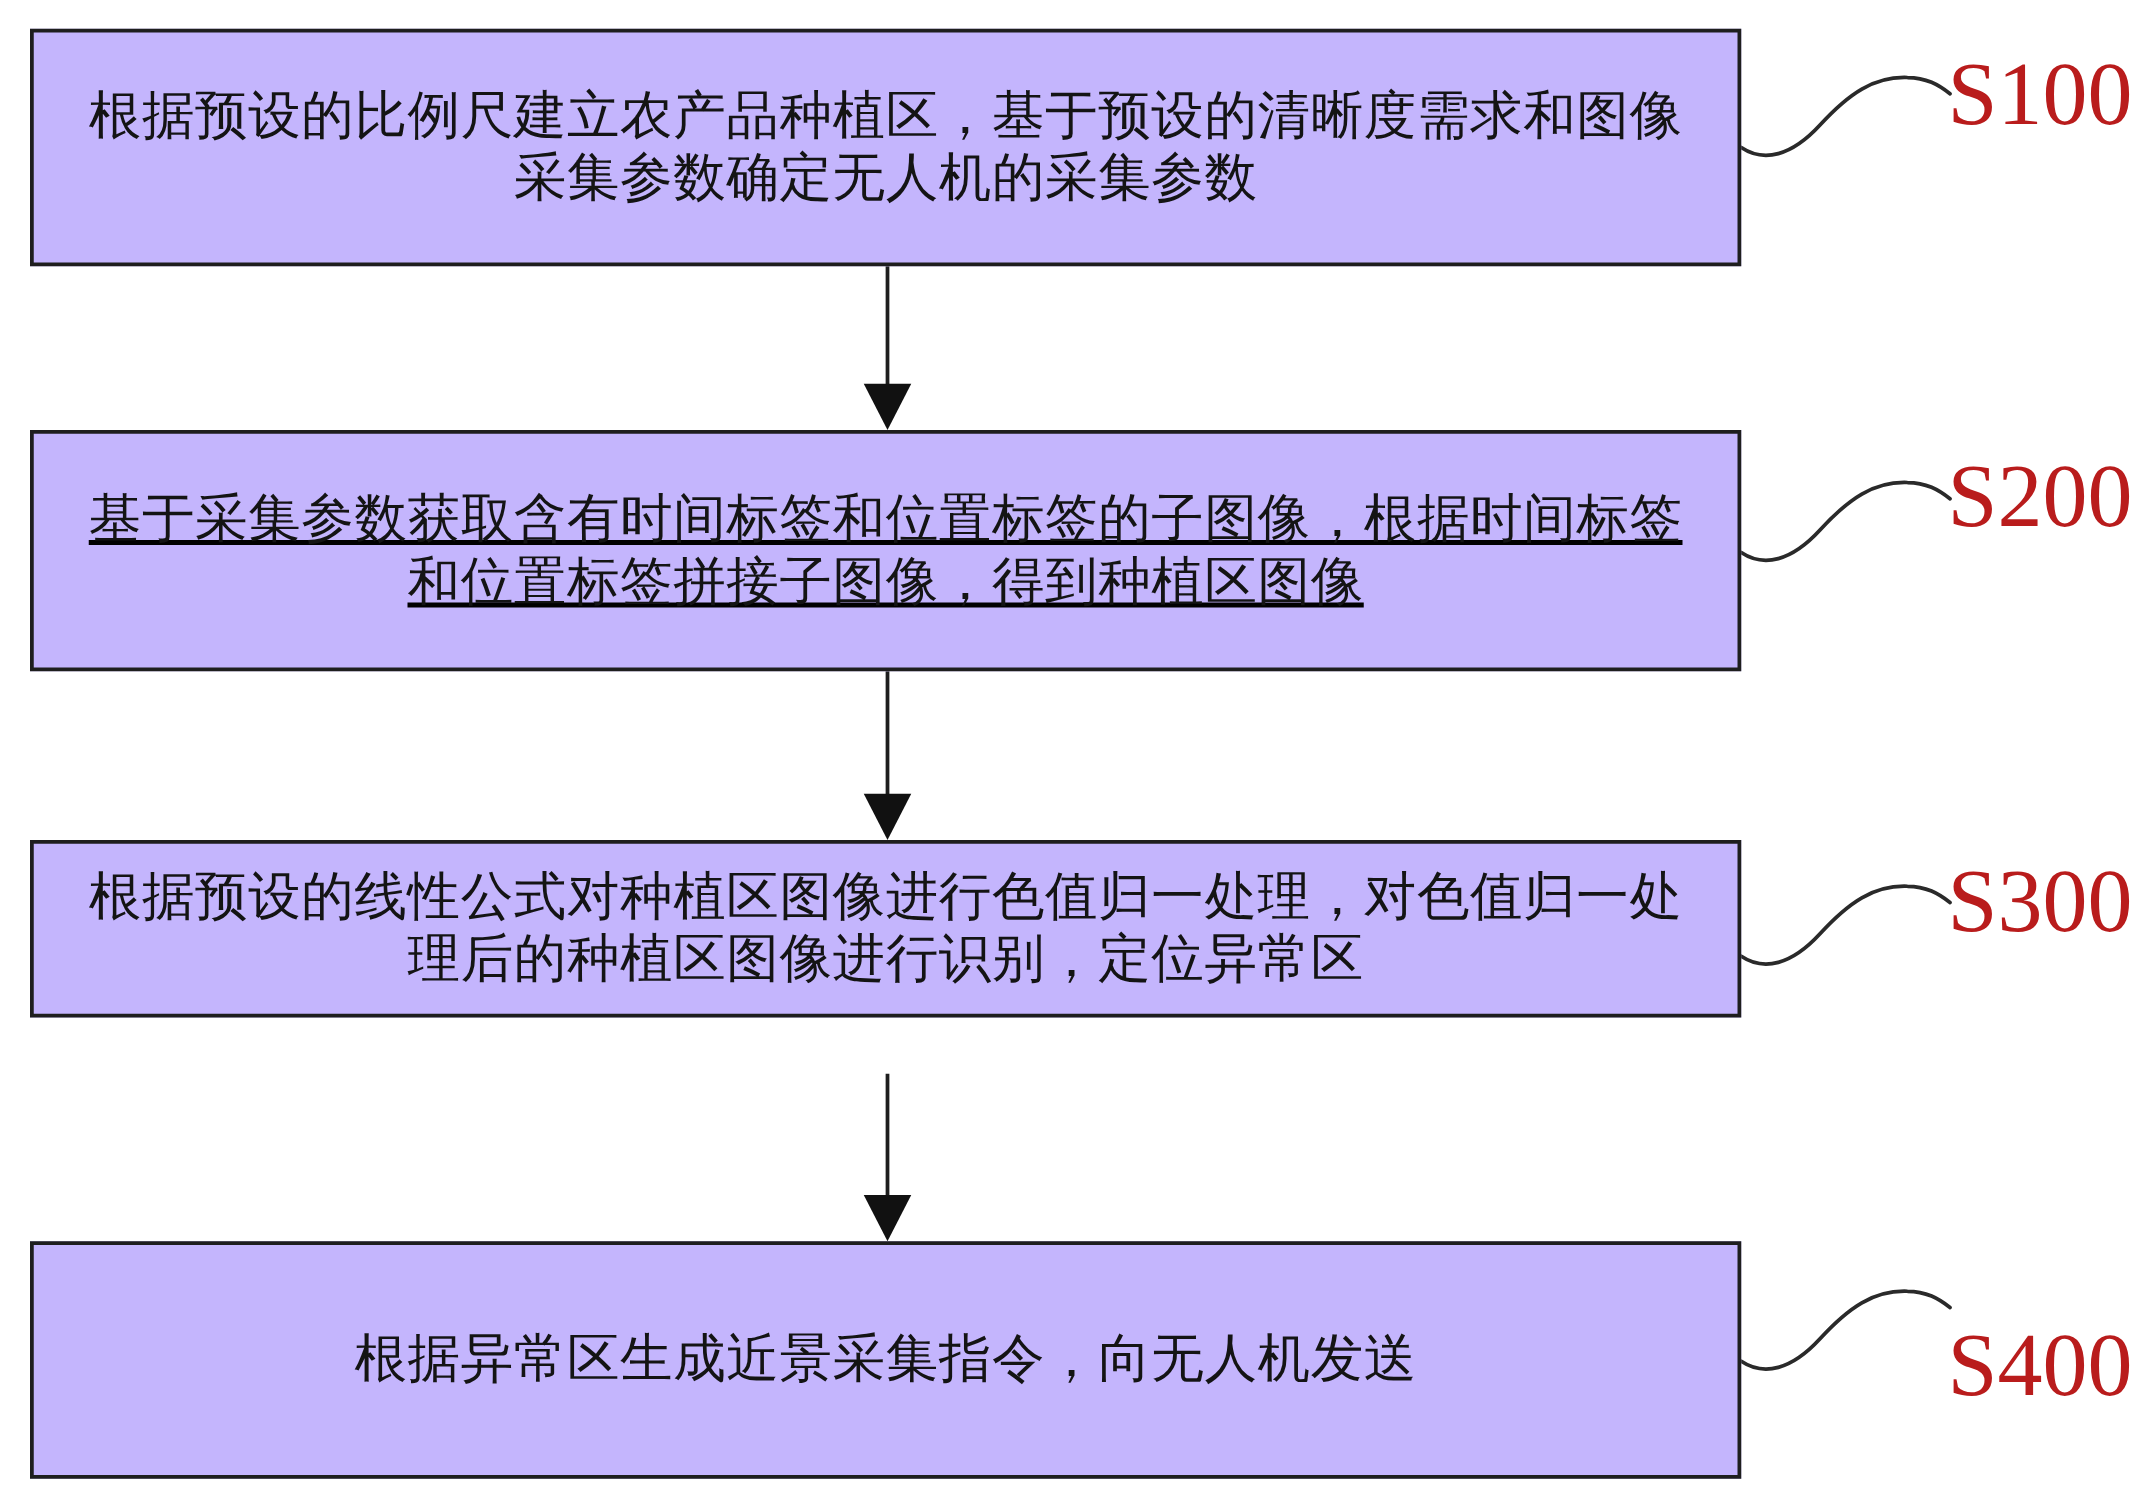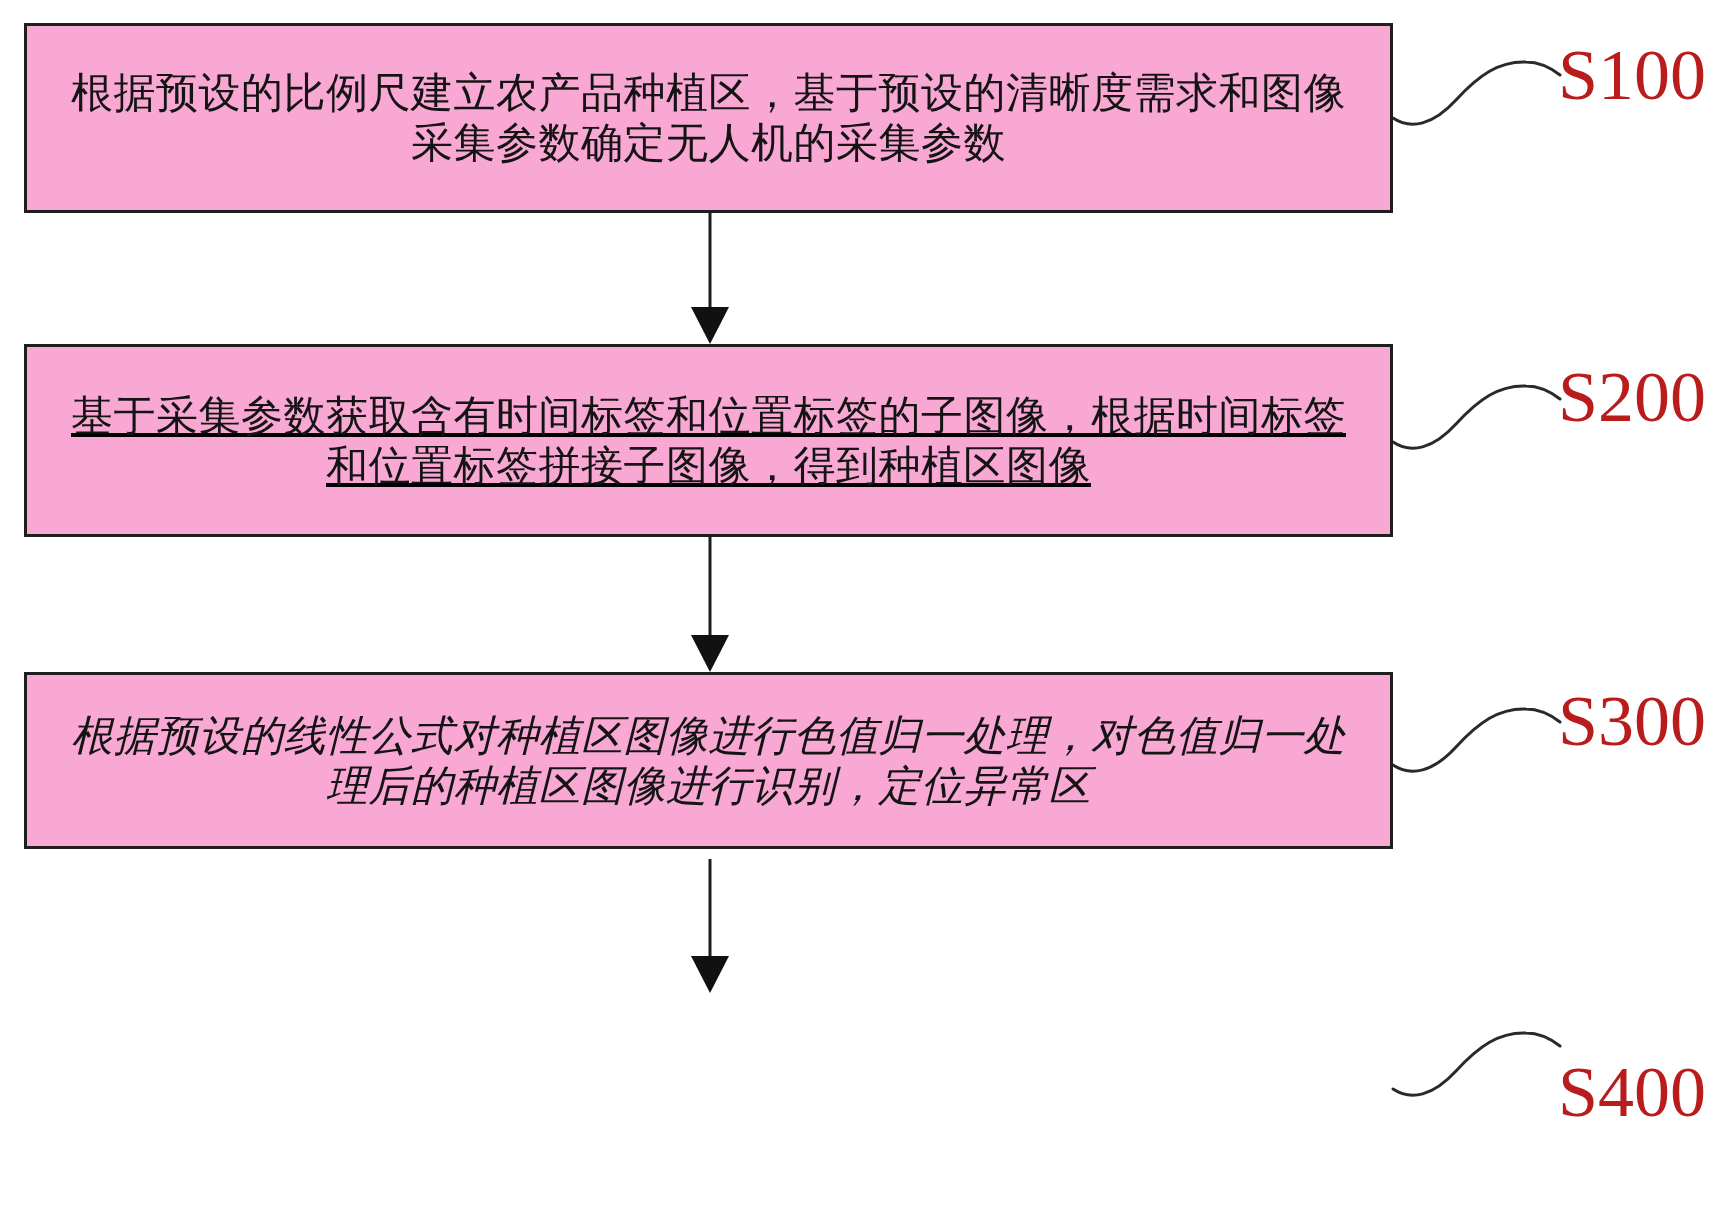--- a/index.html
+++ b/index.html
@@ -22,40 +22,40 @@
     width: 1711px;
     height: 1207px;
     pointer-events: none;
   }
   .step-box {
     position: absolute;
     left: 24px;
     width: 1369px;
     border: 3px solid #1e1e1e;
     box-sizing: border-box;
-    background: #f9a8d4;
+    background: #c4b5fd;
     display: flex;
     align-items: center;
     justify-content: flex-start;
   }
   .step-box .step-text {
     margin: 0;
     padding: 0 42px;
     width: 100%;
     box-sizing: border-box;
     text-align: center;
     font-family: "Liberation Serif", "DejaVu Serif", serif;
     font-size: 42px;
     line-height: 50px;
     color: #141414;
     letter-spacing: 0.5px;
   }
   .box-1 { top: 23px;  height: 190px; }
   .box-2 { top: 344px; height: 193px; text-decoration: underline; }
-  .box-3 { top: 672px; height: 177px; font-style: italic; }
+  .box-3 { top: 672px; height: 142px; }
   .box-4 { top: 993px; height: 190px; }
 
   .step-label {
     position: absolute;
     left: 1558px;
     width: 140px;
     height: 86px;
     display: flex;
     align-items: center;
     justify-content: flex-start;
@@ -102,19 +102,22 @@
   </div>
 
   <div class="step-box box-2">
     <p class="step-text">基于采集参数获取含有时间标签和位置标签的子图像，根据时间标签和位置标签拼接子图像，得到种植区图像</p>
   </div>
 
   <div class="step-box box-3">
     <p class="step-text">根据预设的线性公式对种植区图像进行色值归一处理，对色值归一处理后的种植区图像进行识别，定位异常区</p>
   </div>
 
+  <div class="step-box box-4">
+    <p class="step-text">根据异常区生成近景采集指令，向无人机发送</p>
+  </div>
 
   <div class="step-label label-1">S100</div>
   <div class="step-label label-2">S200</div>
   <div class="step-label label-3">S300</div>
   <div class="step-label label-4">S400</div>
 
 </div>
 
 </body></html>

